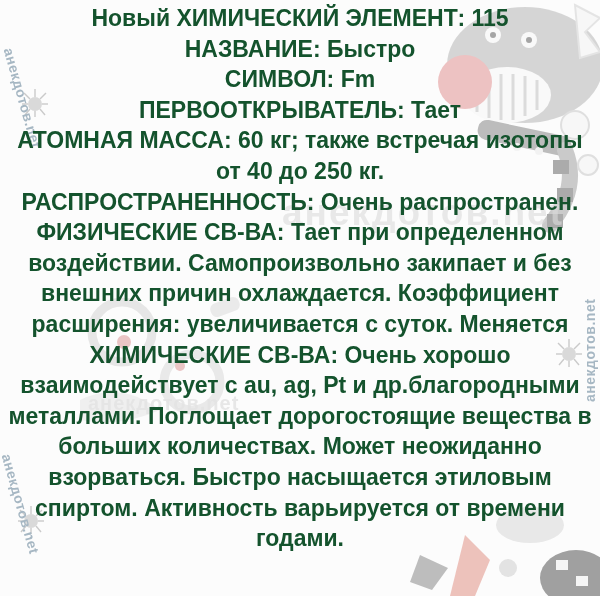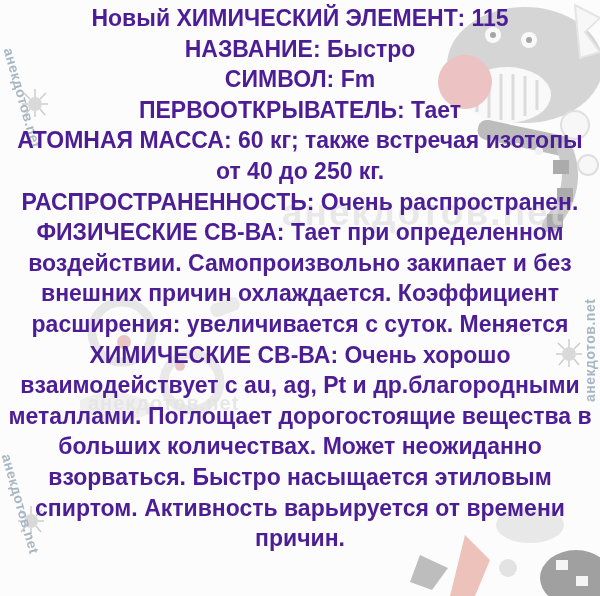--- a/index.html
+++ b/index.html
@@ -14,21 +14,21 @@
 
   
   .text-block {
     position: absolute;
     left: 0; top: 0;
     width: 100%;
     padding-top: 3px;
     text-align: center;
     font-weight: bold;
     font-size: 23px;
-    color: #4c1d95;
+    color: #14532d;
     z-index: 3;
   }
   .text-line {
     line-height: 30.6px;
     white-space: nowrap;
   }
 
   
   .wm {
     position: absolute;
@@ -180,16 +180,16 @@
       <div class="text-line">ФИЗИЧЕСКИЕ СВ-ВА: Тает при определенном</div>
       <div class="text-line">воздействии. Самопроизвольно закипает и без</div>
       <div class="text-line">внешних причин охлаждается. Коэффициент</div>
       <div class="text-line">расширения: увеличивается с суток. Меняется</div>
       <div class="text-line">ХИМИЧЕСКИЕ СВ-ВА: Очень хорошо</div>
       <div class="text-line">взаимодействует с au, ag, Pt и др.благородными</div>
       <div class="text-line">металлами. Поглощает дорогостоящие вещества в</div>
       <div class="text-line">больших количествах. Может неожиданно</div>
       <div class="text-line">взорваться. Быстро насыщается этиловым</div>
       <div class="text-line">спиртом. Активность варьируется от времени</div>
-      <div class="text-line">причин.</div>
+      <div class="text-line">годами.</div>
     </div>
 
 </div>
 
 </body></html>

